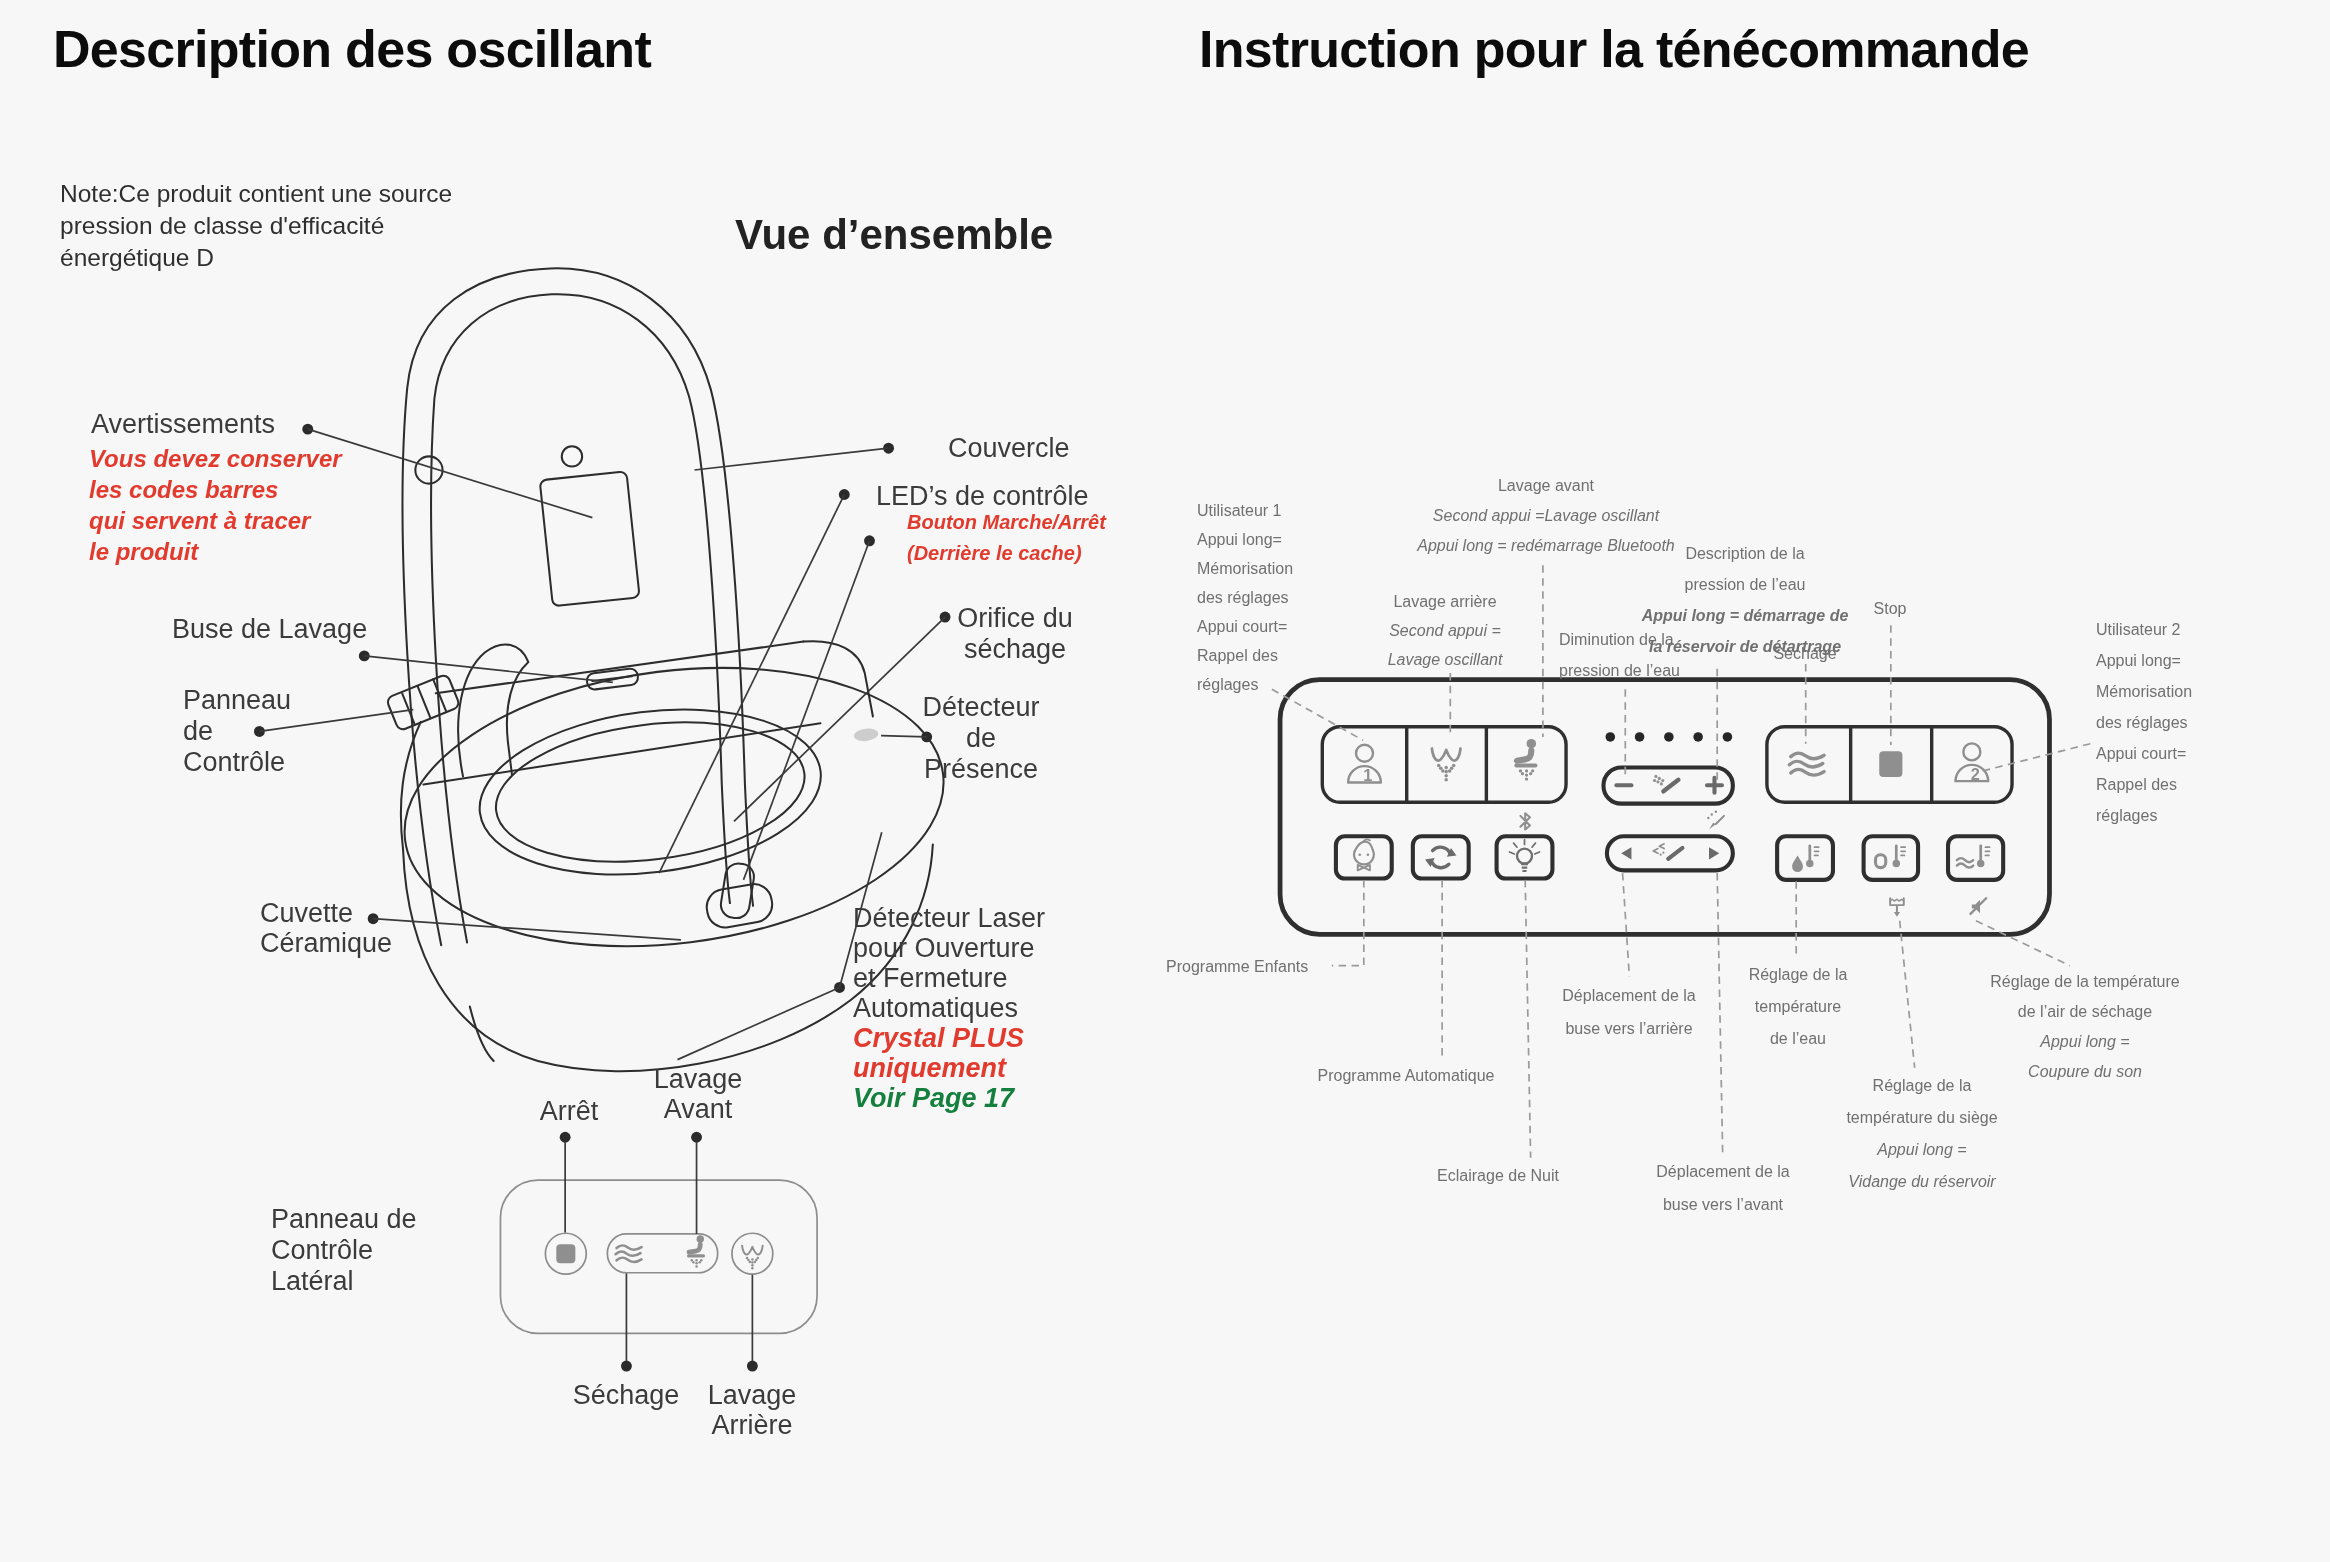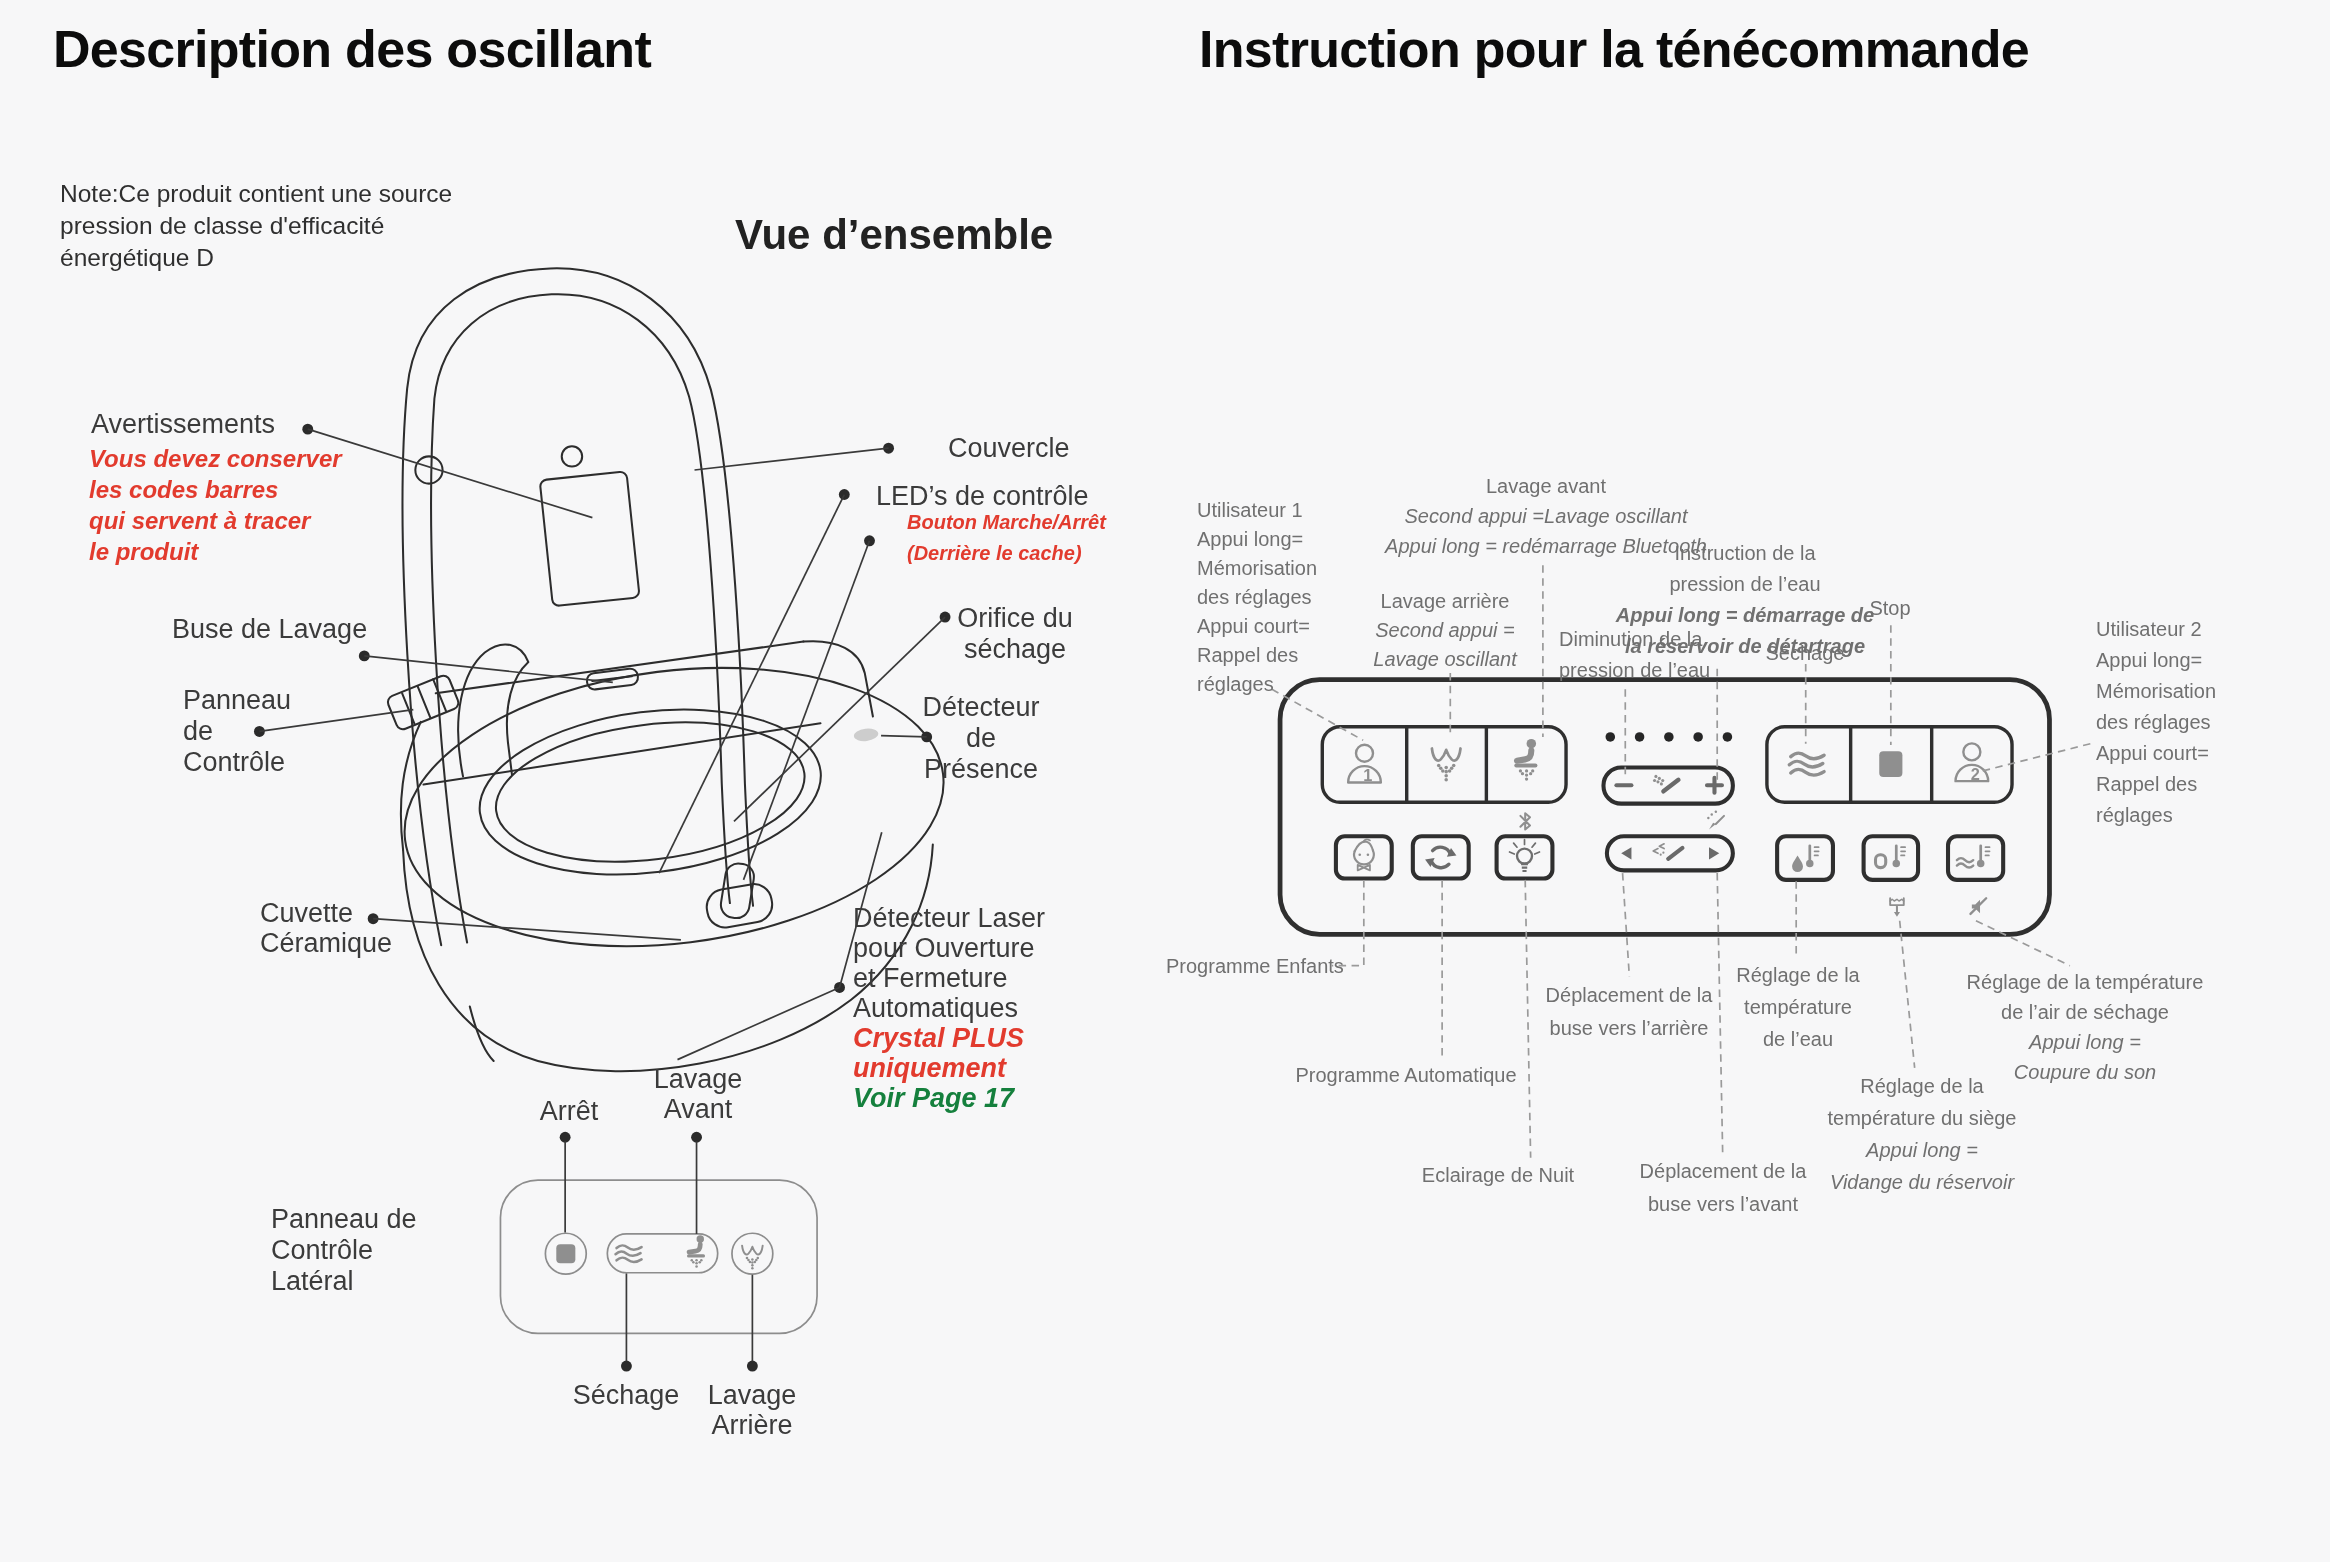--- a/index.html
+++ b/index.html
@@ -6,21 +6,21 @@
   body{
     width:2330px;height:1563px;position:relative;overflow:hidden;
     background:#f7f7f8;
     font-family:"Liberation Sans","DejaVu Sans",sans-serif;
   }
   .abs{position:absolute;}
   .title{font-size:52px;font-weight:700;color:#0c0c0c;white-space:nowrap;letter-spacing:-0.7px;}
   .h2{font-size:42px;font-weight:700;color:#222;white-space:nowrap;}
   .note{font-size:24.5px;line-height:32px;color:#2f2f2f;white-space:nowrap;}
   .lblL{font-size:27px;line-height:31px;color:#3b3b3b;white-space:nowrap;}
-  .lblR{font-size:20px;line-height:29px;color:#707070;white-space:nowrap;}
+  .lblR{font-size:16px;line-height:29px;color:#707070;white-space:nowrap;}
   .center{transform:translateX(-50%);text-align:center;}
   .red{color:#e23b2e;font-weight:700;font-style:italic;}
   .green{color:#15803d;font-weight:700;font-style:italic;}
   .it{font-style:italic;}
   .bi{font-style:italic;font-weight:700;}
   .blk span{display:block;}
   svg .ln{stroke:#3a3a3a;stroke-width:2.5;fill:none;}
   svg .dln{stroke:#9a9a9a;stroke-width:2.5;fill:none;stroke-dasharray:11 8;}
   svg .dot{fill:#2b2b2b;}
   svg .draw{stroke:#2d2d2d;stroke-width:3;fill:none;stroke-linecap:round;stroke-linejoin:round;}
@@ -384,21 +384,21 @@
   <span>Lavage avant</span>
   <span class="it">Second appui =Lavage oscillant</span>
   <span class="it">Appui long = redémarrage Bluetooth</span>
 </div>
 <div class="abs lblR blk center" style="left:1401px;top:587px;margin-left:44px;">
   <span>Lavage arrière</span>
   <span class="it">Second appui =</span>
   <span class="it">Lavage oscillant</span>
 </div>
 <div class="abs lblR blk center" style="left:1745px;top:538px;line-height:31px;">
-  <span>Instruction de la</span>
+  <span>Description de la</span>
   <span>pression de l’eau</span>
   <span class="bi">Appui long = démarrage de</span>
   <span class="bi">la réservoir de détartrage</span>
 </div>
 <div class="abs lblR blk" style="left:1559px;top:624px;line-height:31px;">
   <span>Diminution de la</span>
     <span>pression de l’eau</span>
 </div>
 <div class="abs lblR center" style="left:1805px;top:639px;">Séchage</div>
 <div class="abs lblR center" style="left:1890px;top:594px;">Stop</div>

